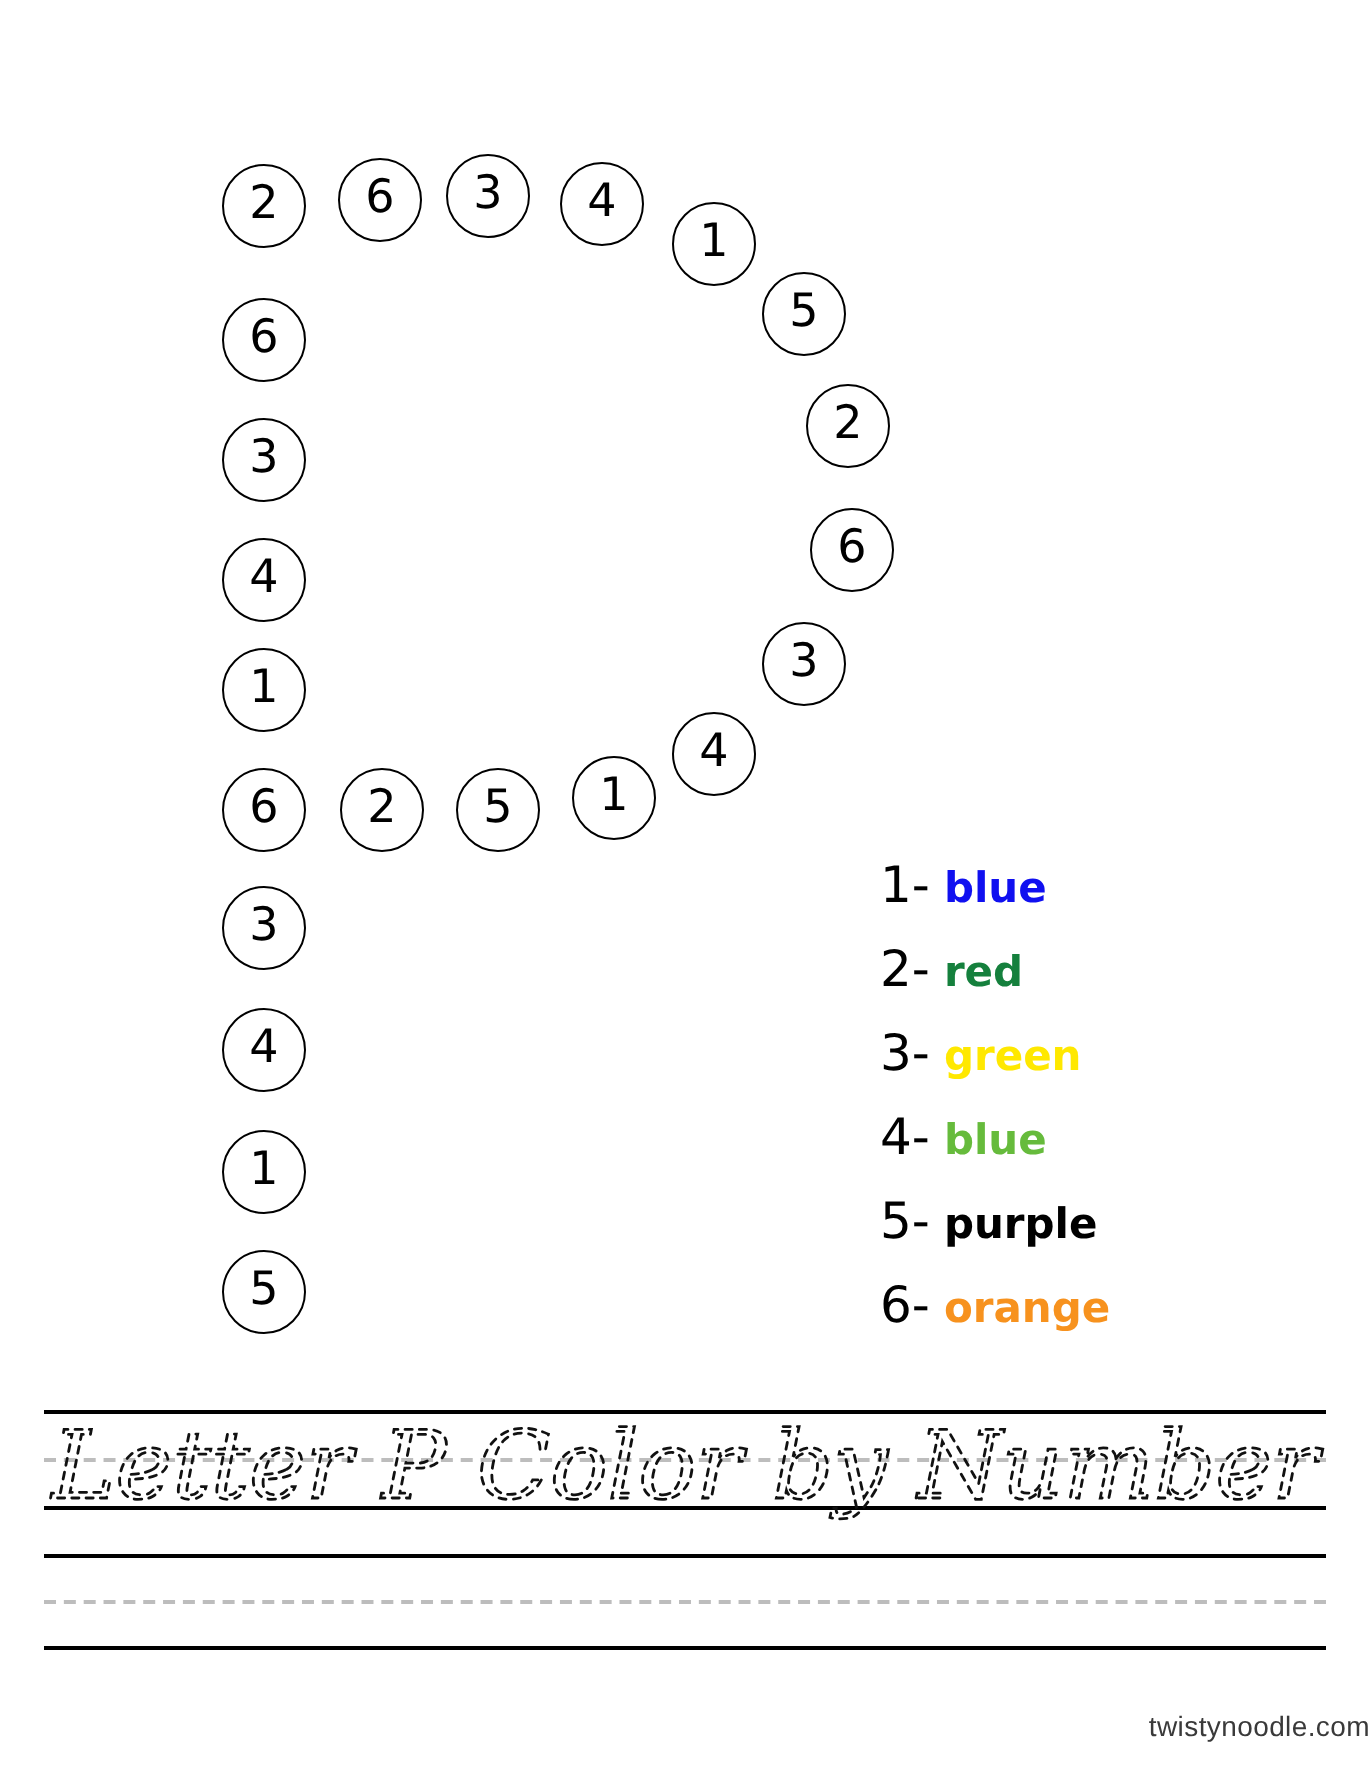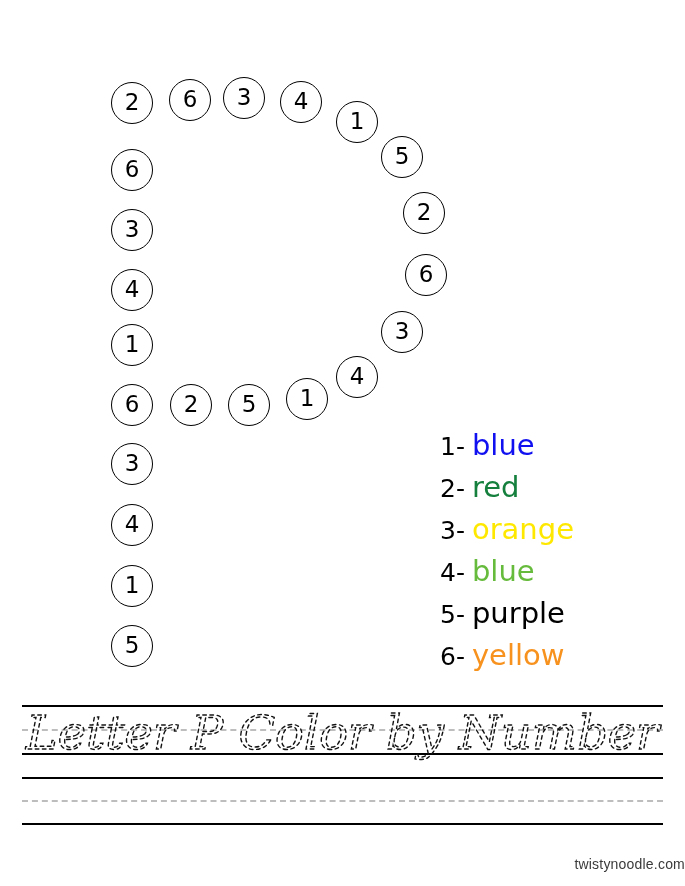--- a/index.html
+++ b/index.html
@@ -62,21 +62,22 @@
     white-space: nowrap;
   }
   .legend-key {
     font-family: "DejaVu Sans", sans-serif;
     font-size: 25px;
     color: #000000;
     margin-right: 7px;
   }
   .legend-color {
     font-family: "DejaVu Sans", sans-serif;
-    font-size: 29px;
+    font-size: 21px;
+    font-weight: bold;
   }
 
   
   #rules {
     position: absolute;
     left: 0;
     top: 0;
     width: 685px;
     height: 886px;
     pointer-events: none;
@@ -211,33 +212,33 @@
       <div class="legend-row">
         <span class="legend-key">1-</span>
         <span class="legend-color" style="color: rgb(16, 16, 240);">blue</span>
       </div>
       <div class="legend-row">
         <span class="legend-key">2-</span>
         <span class="legend-color" style="color: #15803d;">red</span>
       </div>
       <div class="legend-row">
         <span class="legend-key">3-</span>
-        <span class="legend-color" style="color: rgb(255, 232, 0);">orange</span>
+        <span class="legend-color" style="color: rgb(255, 232, 0);">green</span>
       </div>
       <div class="legend-row">
         <span class="legend-key">4-</span>
         <span class="legend-color" style="color: rgb(102, 187, 60);">blue</span>
       </div>
       <div class="legend-row">
         <span class="legend-key">5-</span>
         <span class="legend-color" style="color: #000000;">purple</span>
       </div>
       <div class="legend-row">
         <span class="legend-key">6-</span>
-        <span class="legend-color" style="color: rgb(247, 146, 30);">yellow</span>
+        <span class="legend-color" style="color: rgb(247, 146, 30);">orange</span>
       </div>
     </div>
 
   <div id="rules">
       <div class="rule-line rule-solid" style="top: 705px;"></div>
       <div class="rule-line rule-dashed" style="top: 729px;"></div>
       <div class="rule-line rule-solid" style="top: 753px;"></div>
       <div class="rule-line rule-solid" style="top: 777px;"></div>
       <div class="rule-line rule-dashed" style="top: 800px;"></div>
       <div class="rule-line rule-solid" style="top: 823px;"></div>

